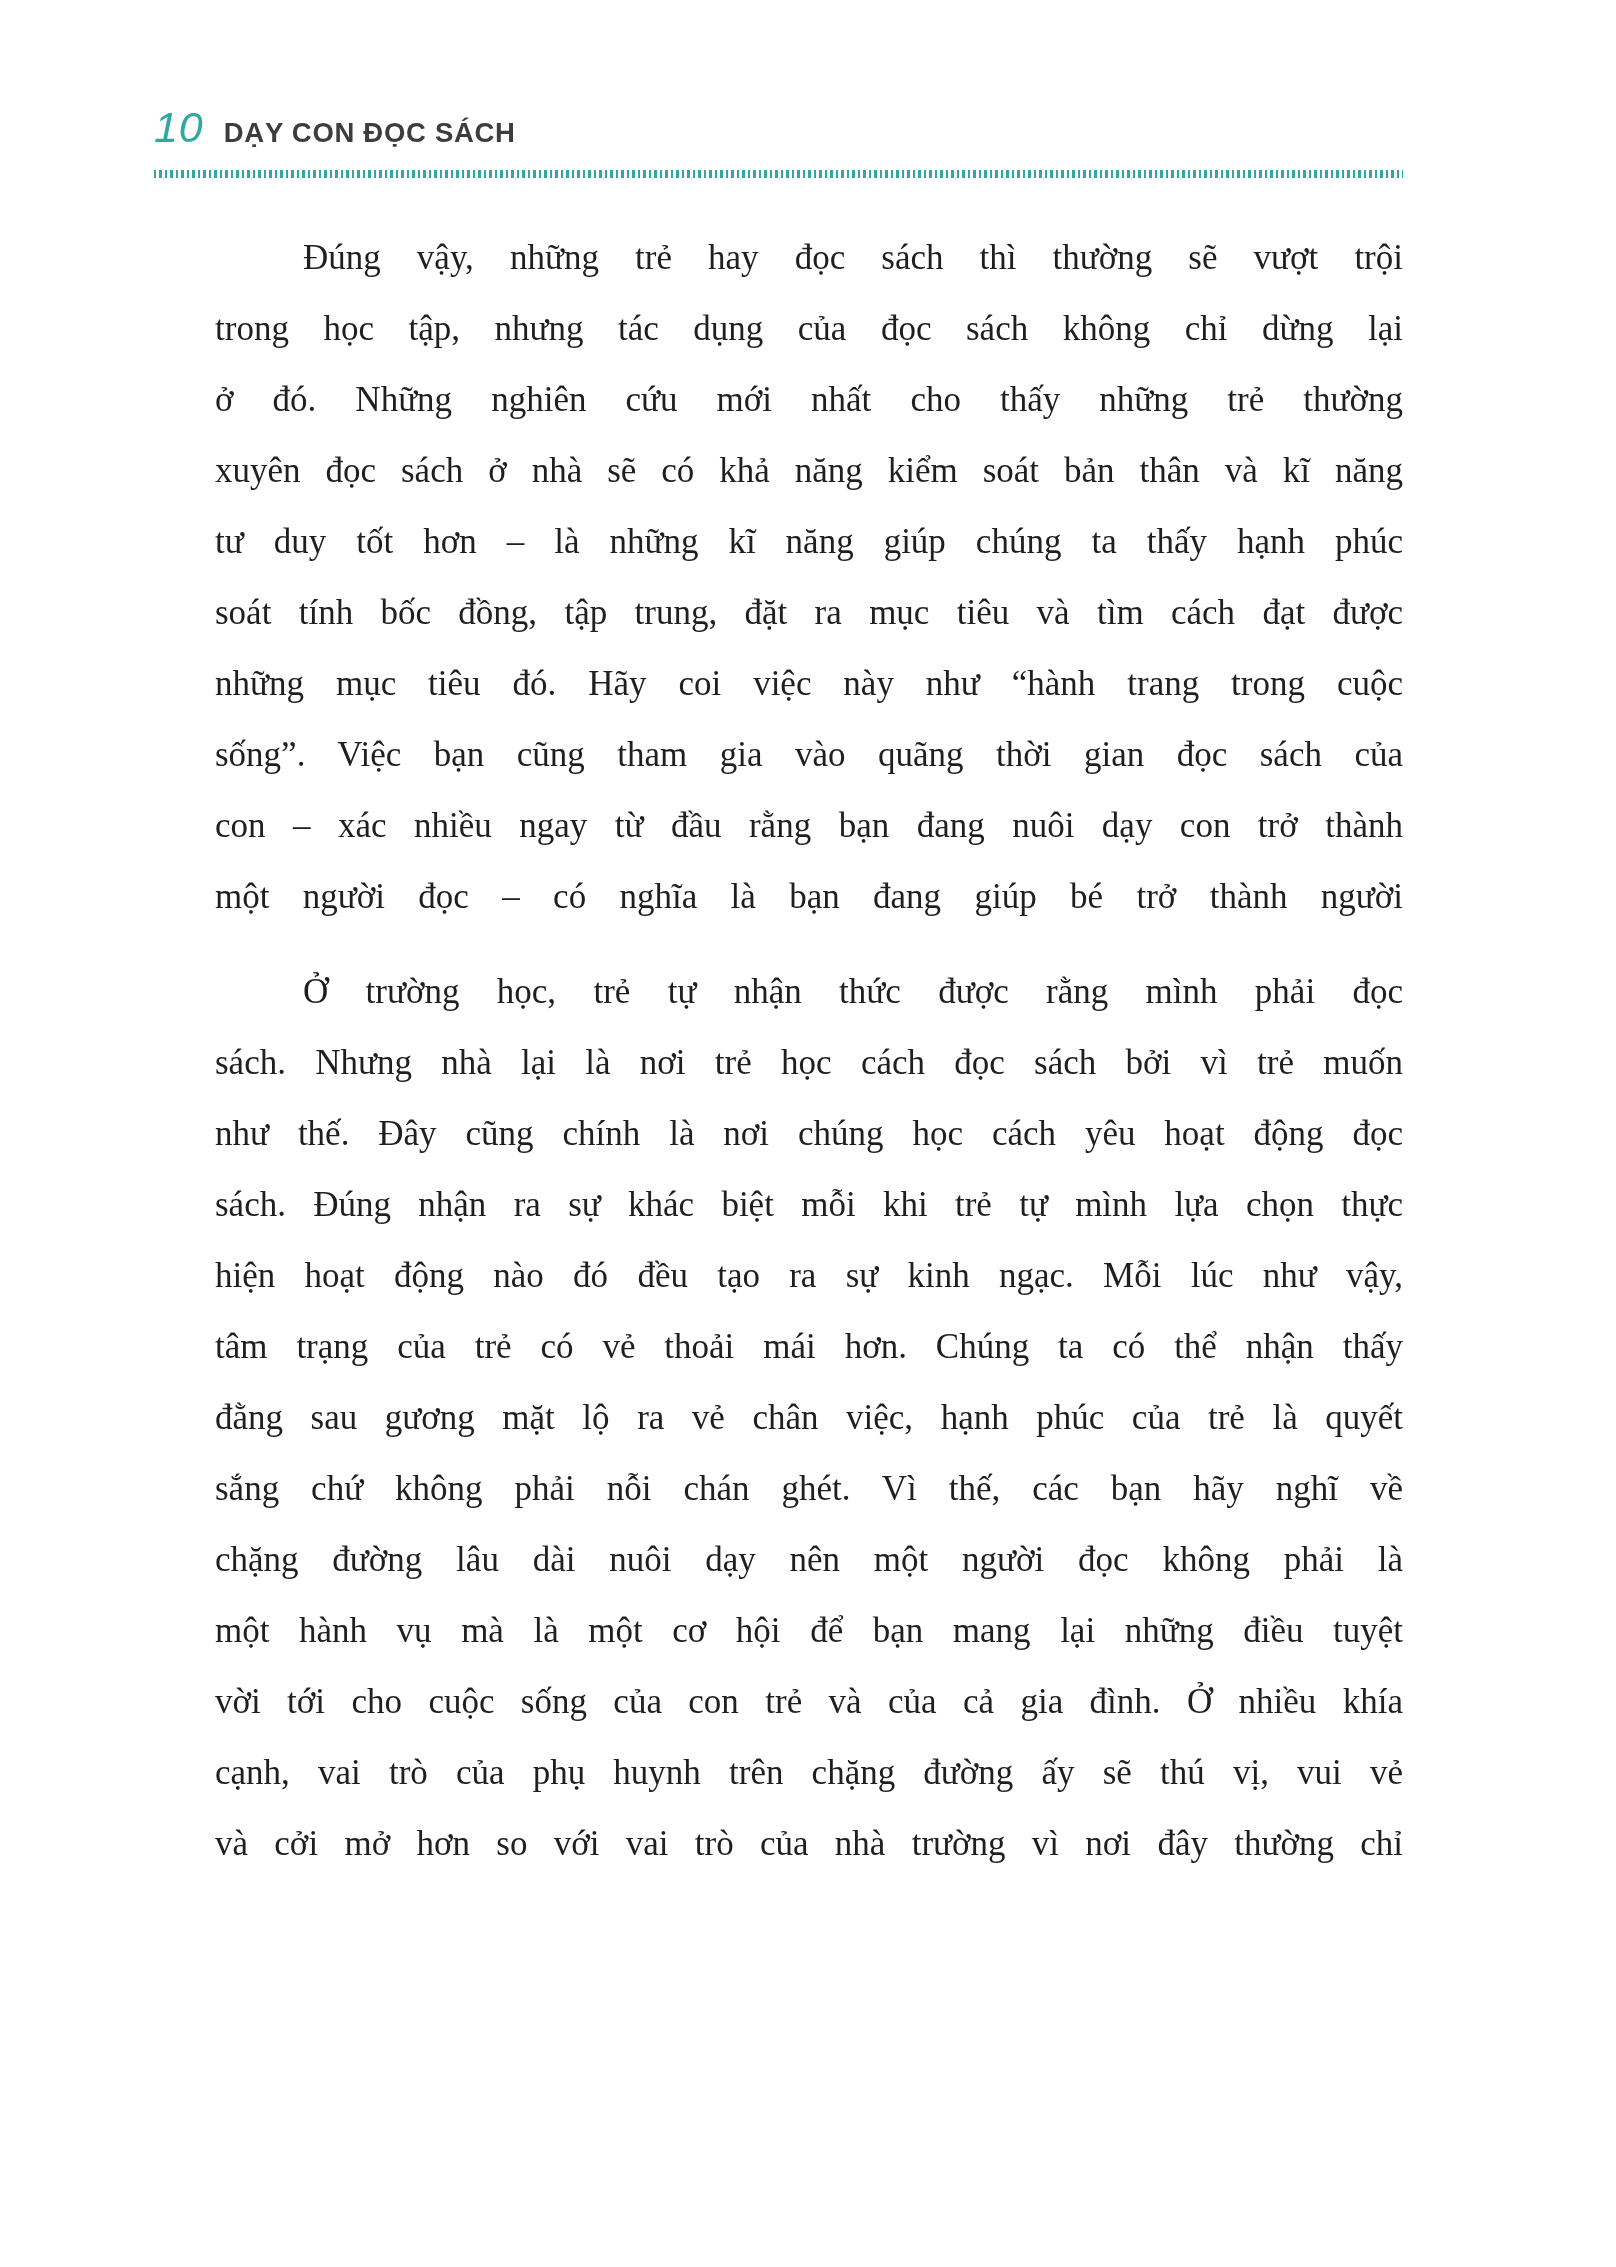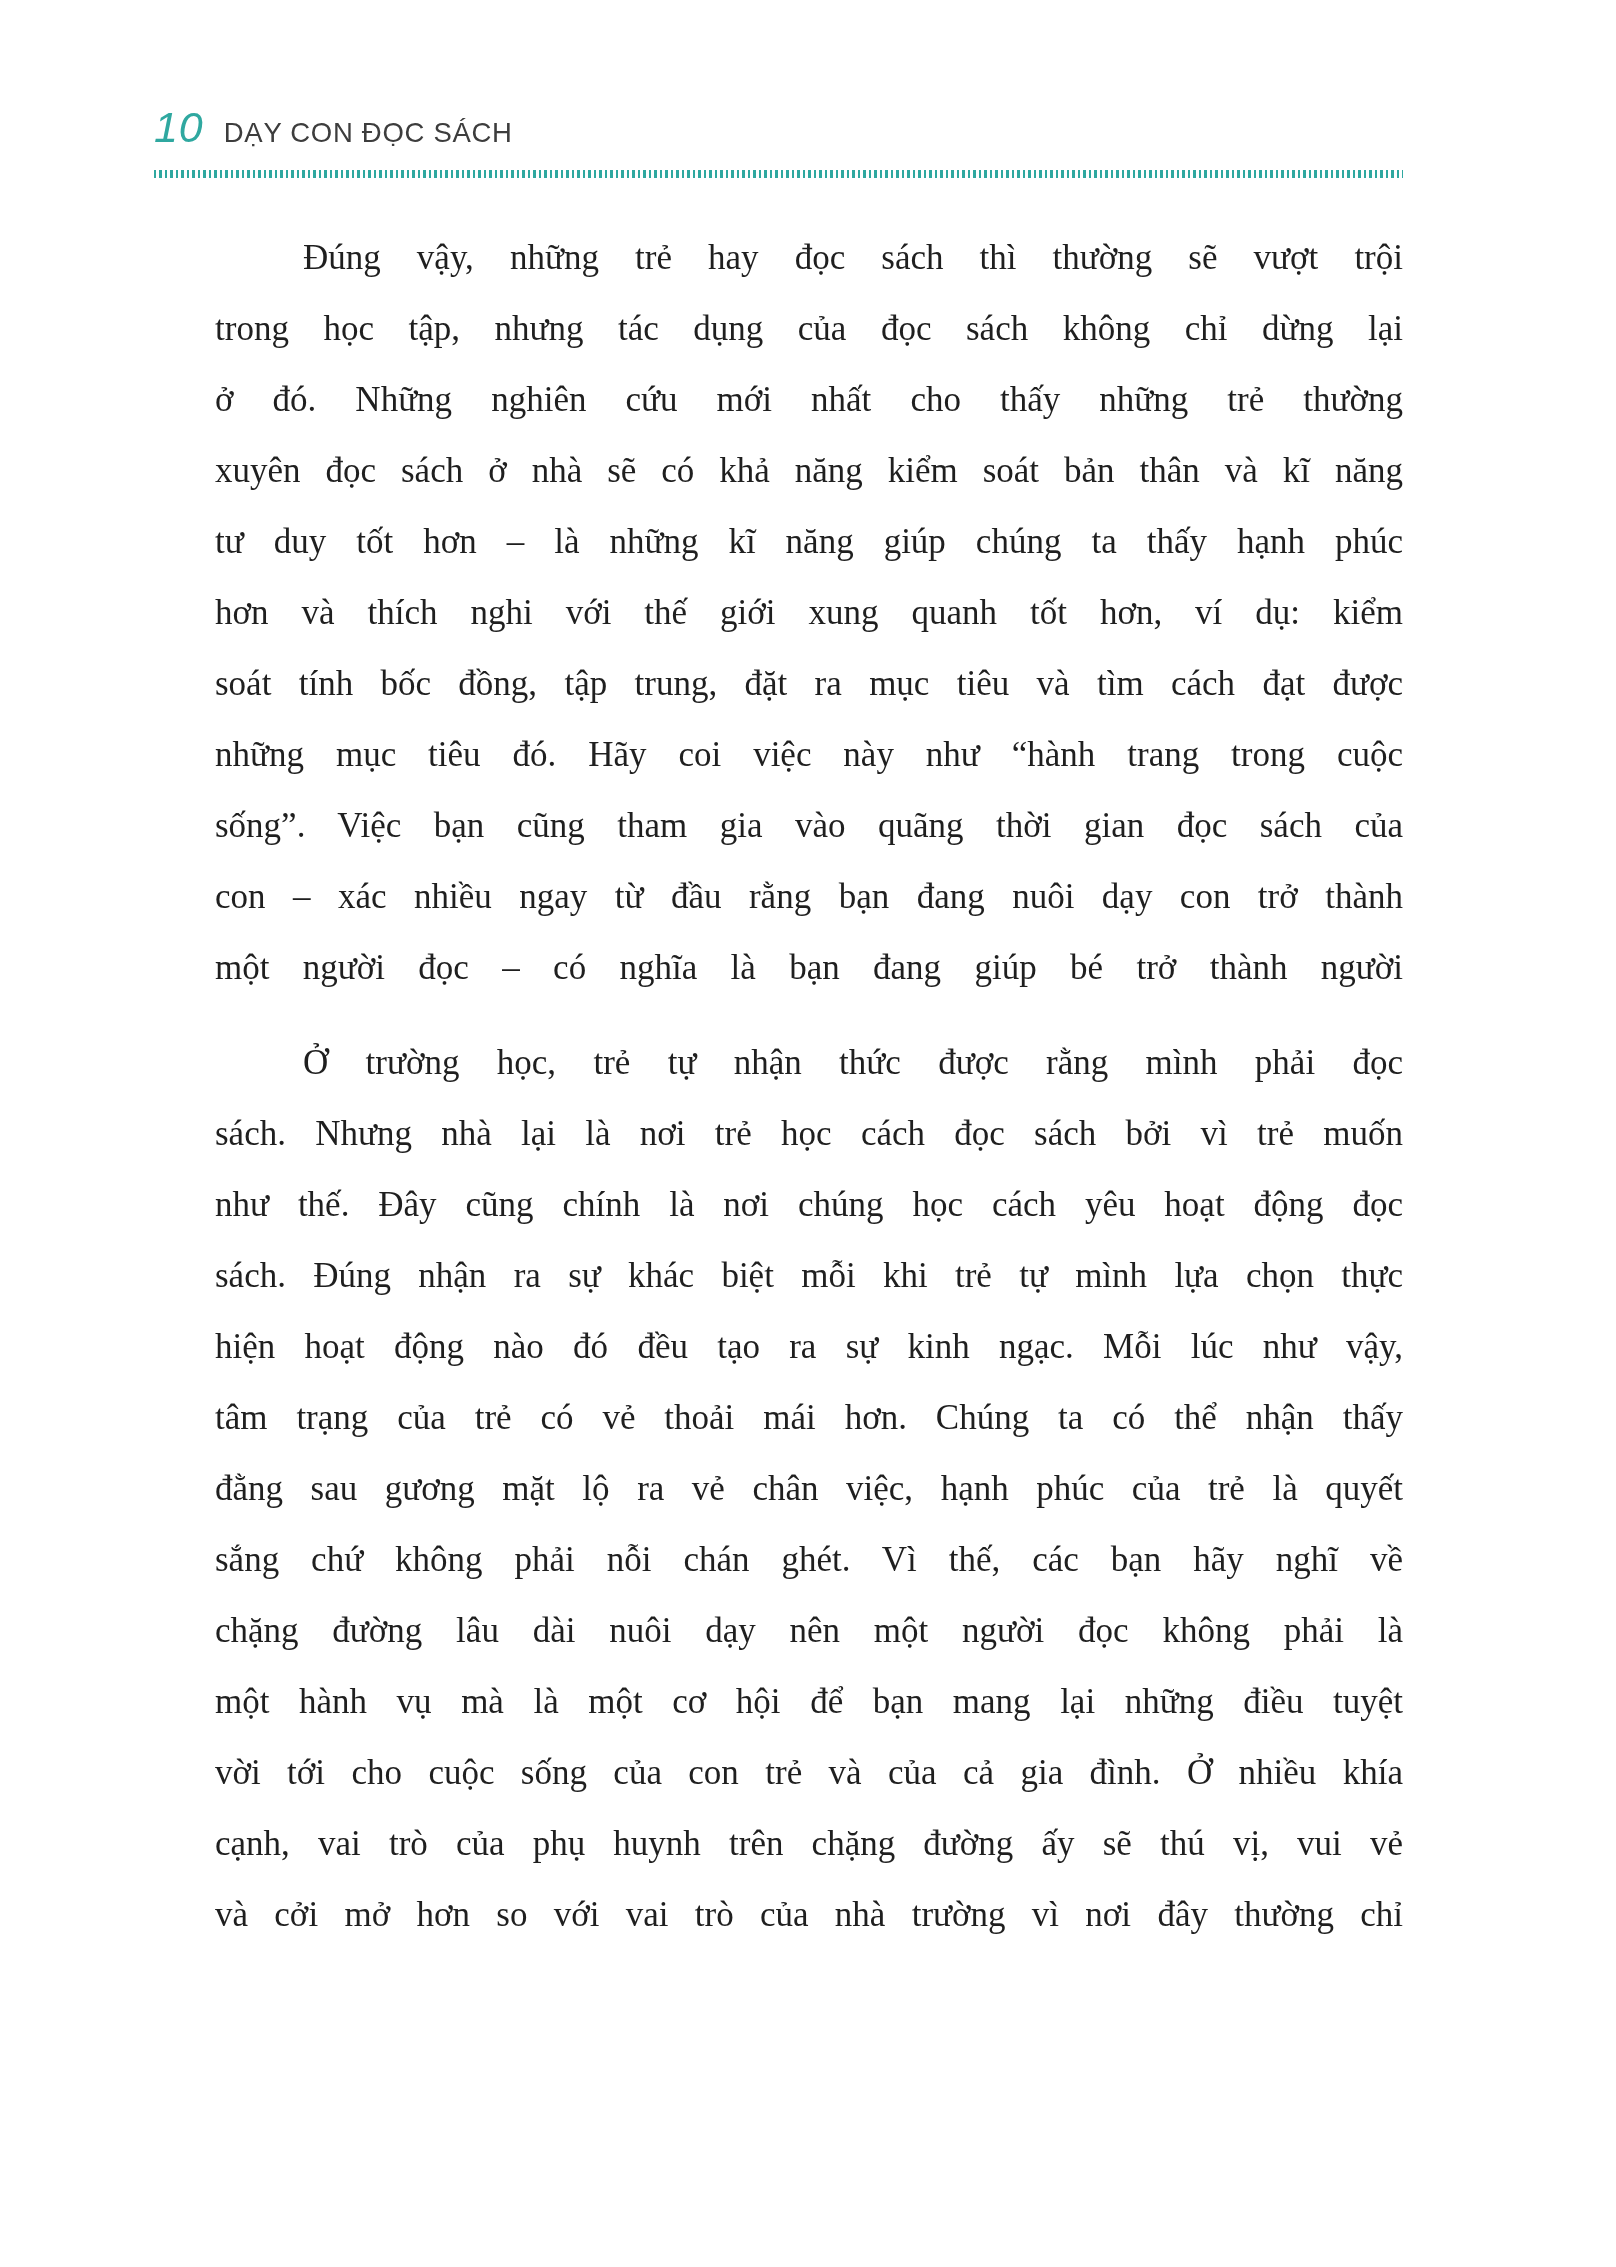--- a/index.html
+++ b/index.html
@@ -33,21 +33,21 @@
     font-family:"Liberation Sans", sans-serif;
     font-size:43px;
     font-weight:400;
     color:var(--accent);
     letter-spacing:0.9px;
     font-style:italic;
   }
   .book-title{
     font-family:"Liberation Sans", sans-serif;
     font-size:27.5px;
-    font-weight:400;
+    font-weight:700;
     color:var(--header-text);
     letter-spacing:0.7px;
     margin-left:16.5px;
   }
   .header-rule{
     margin-top:9.2px;
     height:8.3px;
     width:100%;
     background:repeating-linear-gradient(
       90deg,
@@ -93,21 +93,20 @@
     </header>
 
     <main class="body-text">
 
     <div class="paragraph">
           <div class="line first">Đúng vậy, những trẻ hay đọc sách thì thường sẽ vượt trội</div>
           <div class="line">trong học tập, nhưng tác dụng của đọc sách không chỉ dừng lại</div>
           <div class="line">ở đó. Những nghiên cứu mới nhất cho thấy những trẻ thường</div>
           <div class="line">xuyên đọc sách ở nhà sẽ có khả năng kiểm soát bản thân và kĩ năng</div>
           <div class="line">tư duy tốt hơn – là những kĩ năng giúp chúng ta thấy hạnh phúc</div>
-          <div class="line">hơn và thích nghi với thế giới xung quanh tốt hơn, ví dụ: kiểm</div>
           <div class="line">soát tính bốc đồng, tập trung, đặt ra mục tiêu và tìm cách đạt được</div>
           <div class="line">những mục tiêu đó. Hãy coi việc này như “hành trang trong cuộc</div>
           <div class="line">sống”. Việc bạn cũng tham gia vào quãng thời gian đọc sách của</div>
           <div class="line">con – xác nhiều ngay từ đầu rằng bạn đang nuôi dạy con trở thành</div>
           <div class="line">một người đọc – có nghĩa là bạn đang giúp bé trở thành người</div>
         </div>
         <div class="paragraph">
           <div class="line first">Ở trường học, trẻ tự nhận thức được rằng mình phải đọc</div>
           <div class="line">sách. Nhưng nhà lại là nơi trẻ học cách đọc sách bởi vì trẻ muốn</div>
           <div class="line">như thế. Đây cũng chính là nơi chúng học cách yêu hoạt động đọc</div>

